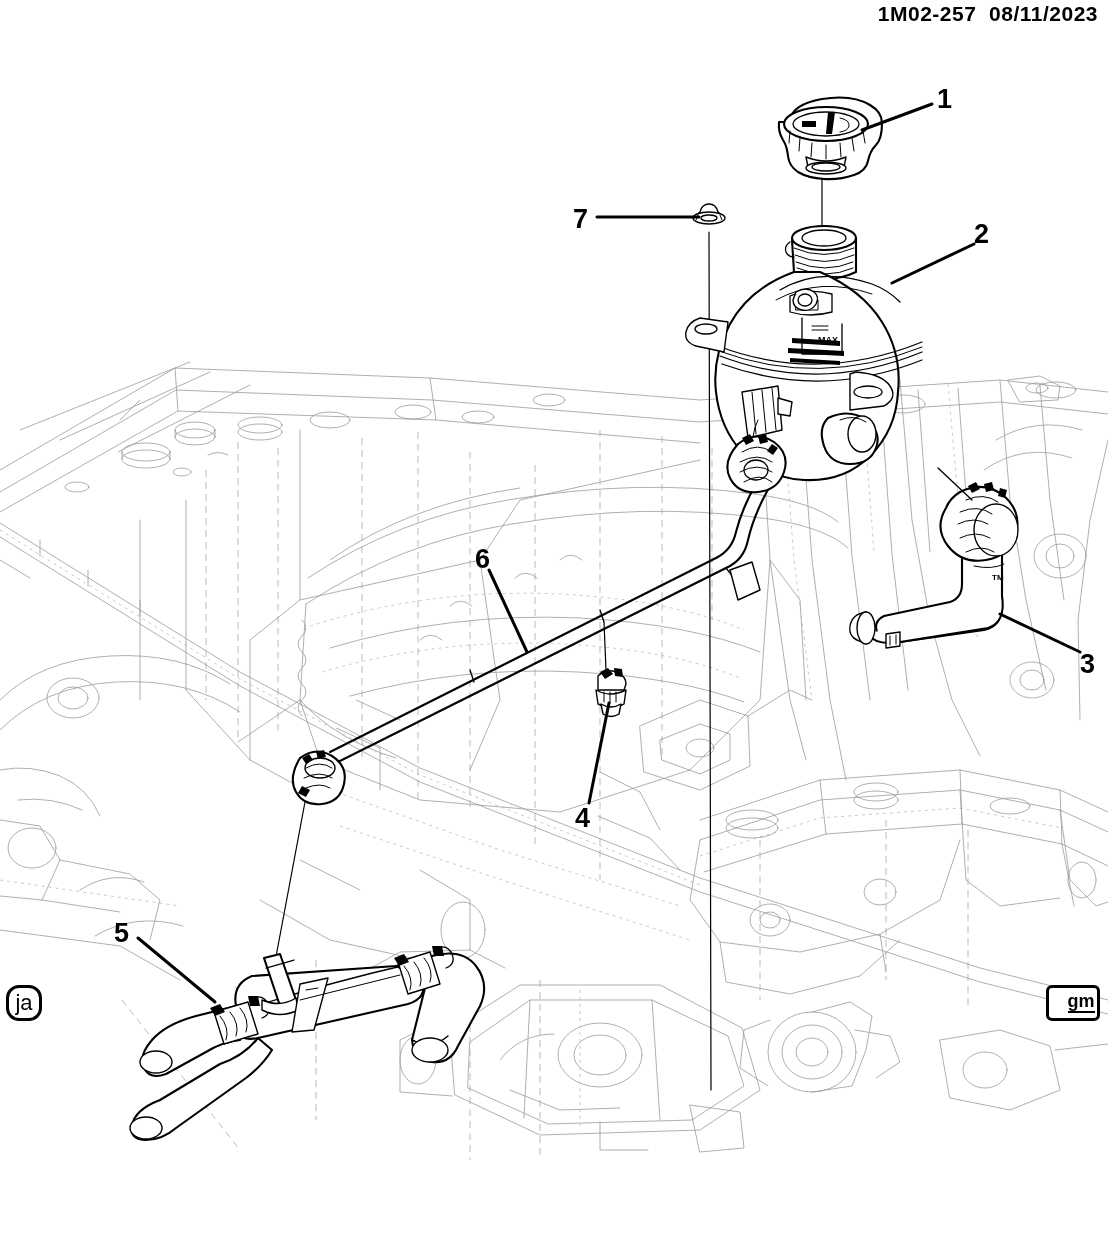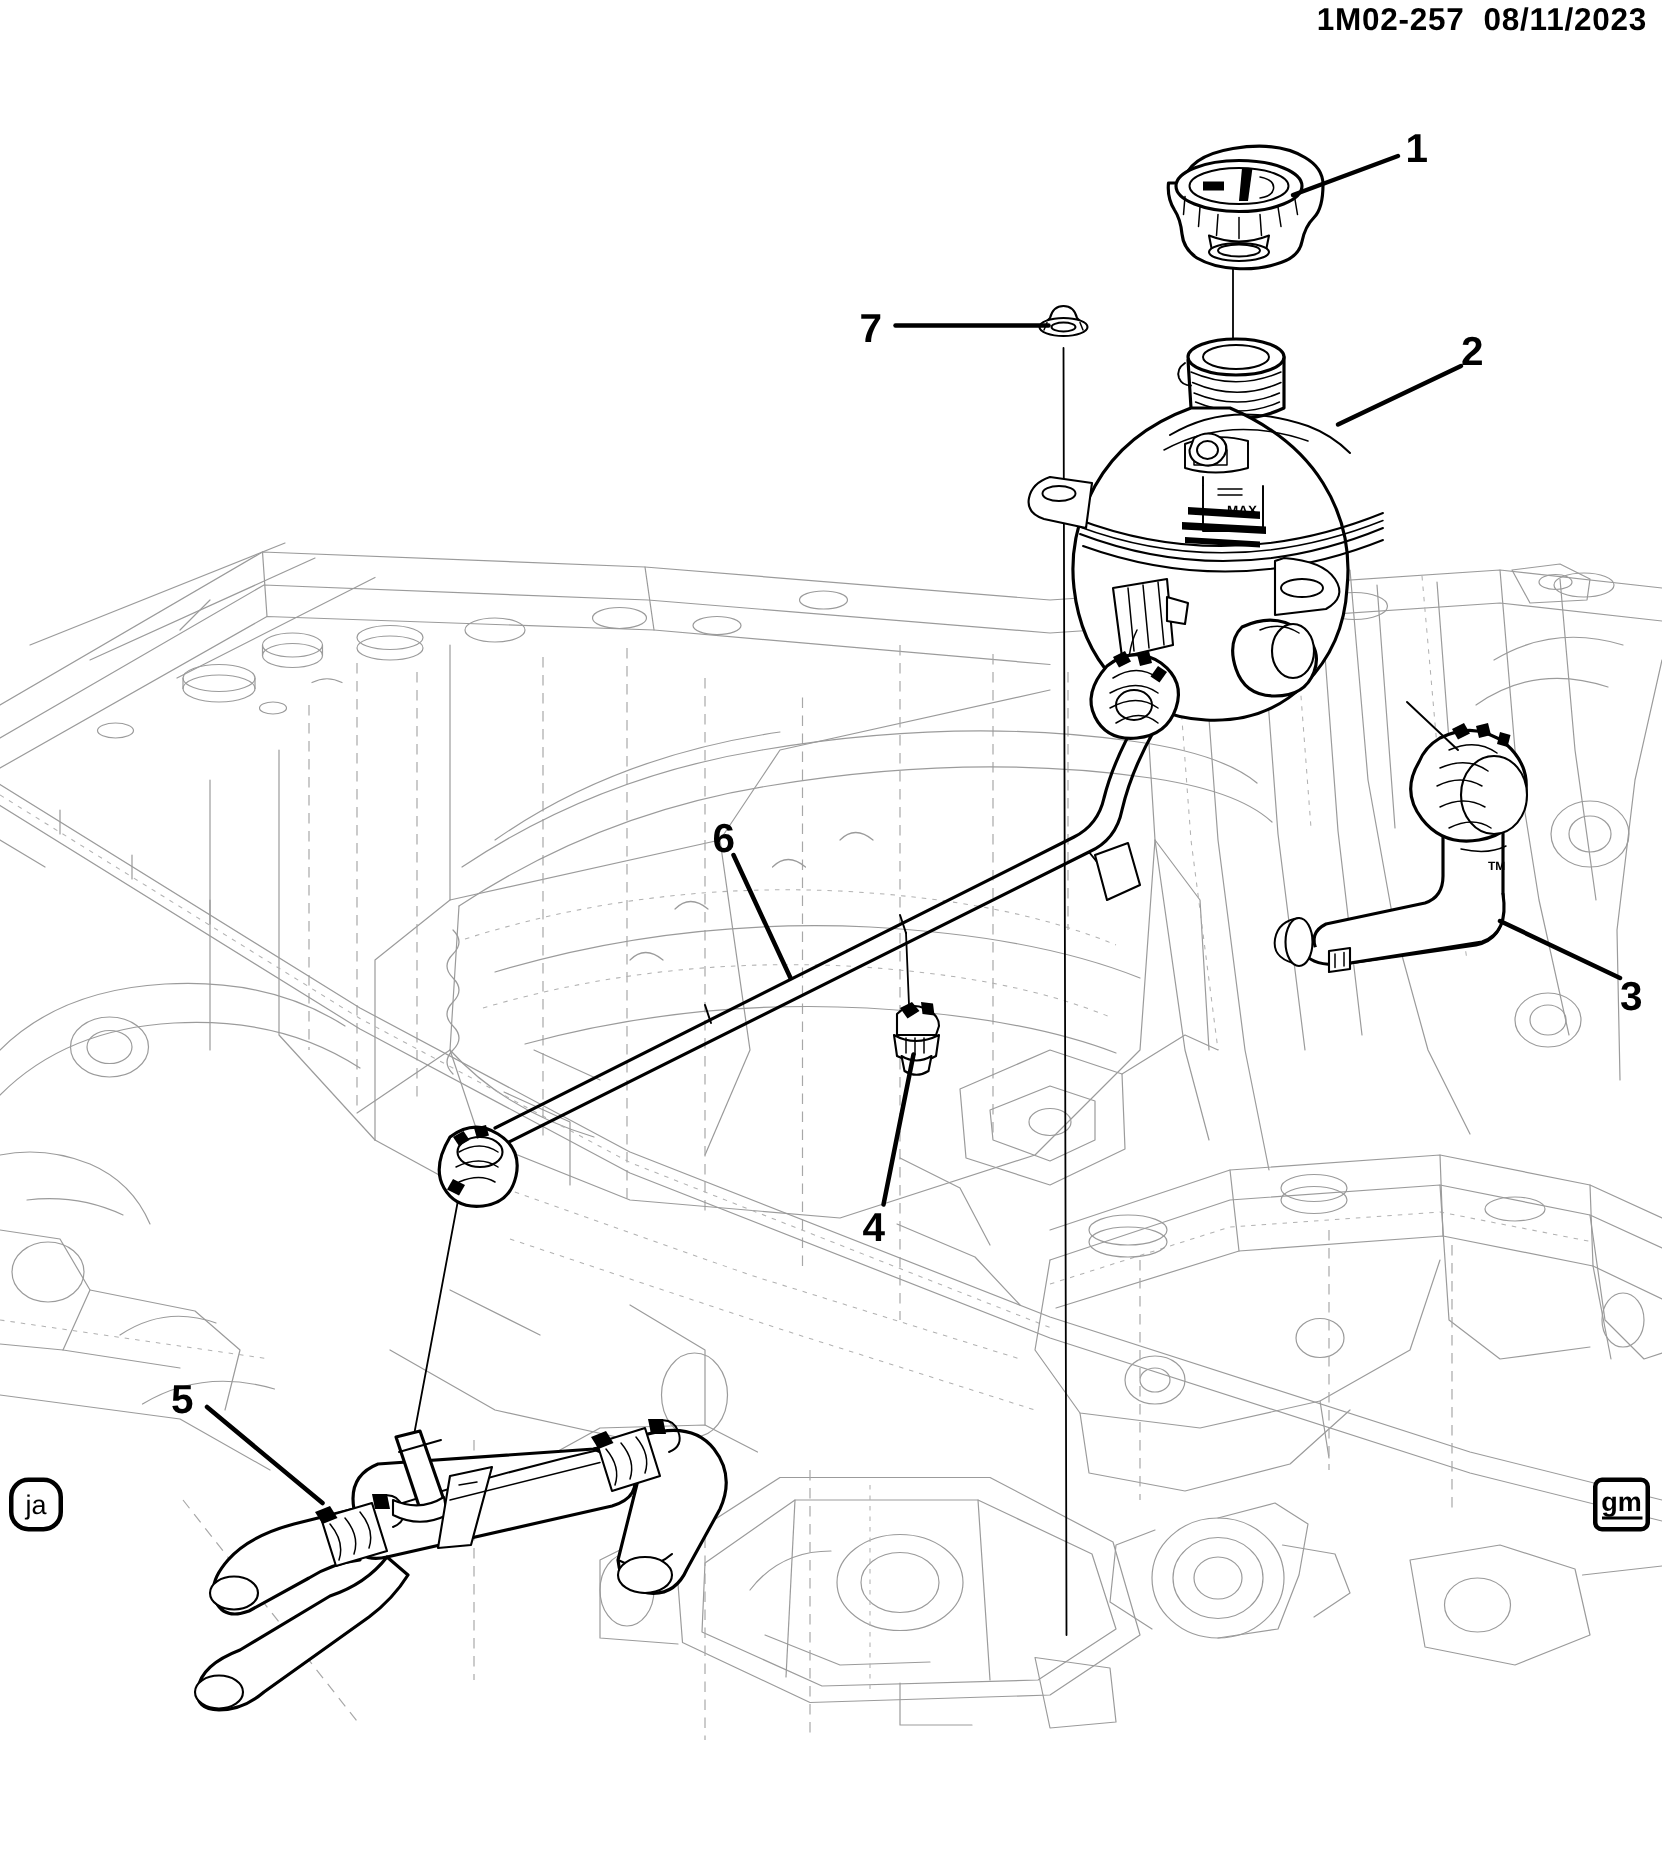--- a/index.html
+++ b/index.html
@@ -42,31 +42,32 @@
     justify-content: center;
     font-family: "Liberation Sans", sans-serif;
     color: #000000;
     line-height: 1;
   }
   #lang-box {
     left: 6px;
     bottom: 6px;
     width: 30px;
     height: 30px;
-    font-size: 18px;
+    font-size: 22px;
     font-weight: 400;
     border-radius: 13px;
   }
   #gm-box {
     right: 8px;
     bottom: 6px;
     width: 32px;
     height: 30px;
     font-size: 18px;
     font-weight: 700;
+    padding-left: 16px;
   }
   #gm-box .gm-txt {
     border-bottom: 2px solid #000;
     padding-bottom: 1px;
     line-height: 0.95;
   }
   svg#art {
     position: absolute;
     left: 0;
     top: 0;

